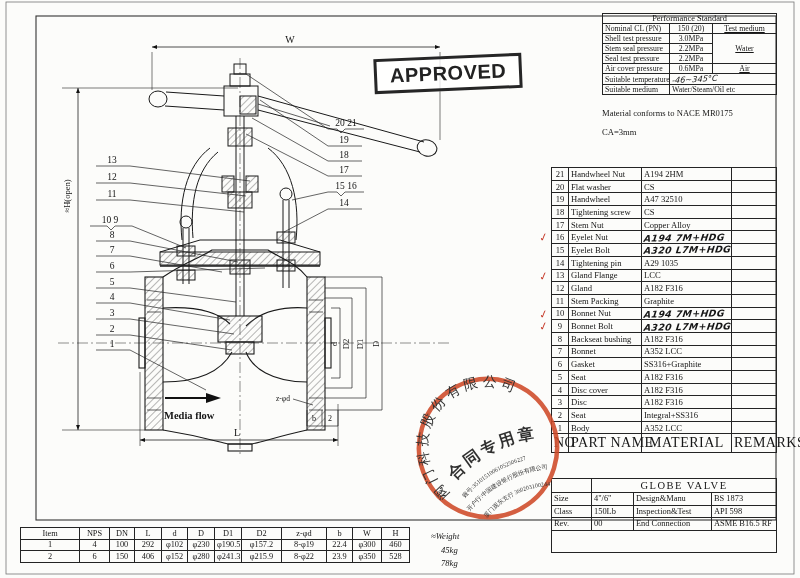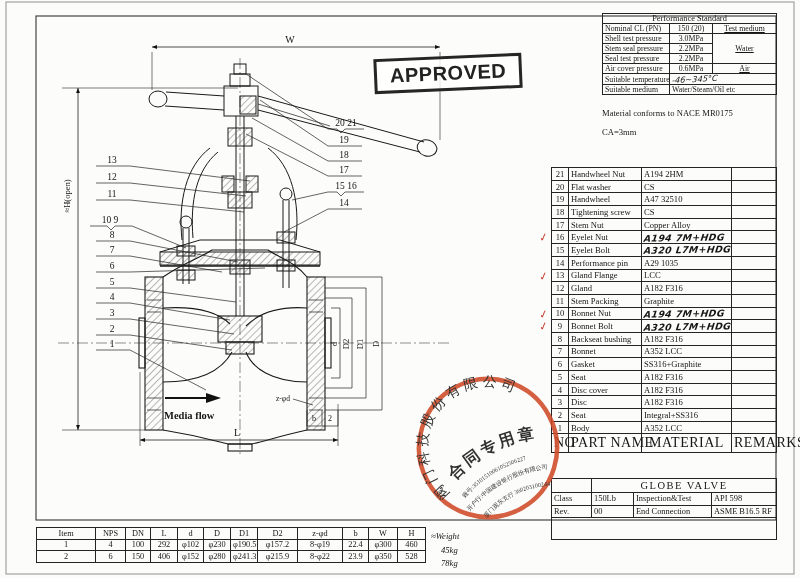--- a/index.html
+++ b/index.html
@@ -22,21 +22,21 @@
   .parts .hdr td{height:19px;text-align:center;font-size:14px;letter-spacing:0.5px;}
   .hand{font-family:"DejaVu Sans",sans-serif;font-style:italic;font-size:9.3px;letter-spacing:0.4px;display:inline-block;transform:skewX(-8deg) rotate(-1deg);font-weight:600;}
   .red-mark{display:none;position:absolute;left:-13px;top:0;color:#c63b2a;font-size:11px;transform:rotate(-14deg);font-weight:bold;font-family:"DejaVu Sans",sans-serif;}
   .marked .red-mark{display:block;}
   
   .tblock{left:551px;top:478px;width:225px;font-size:8.4px;}
   .tblock td{height:12.6px;}
   .tblock .ttl{text-align:center;font-size:10.5px;letter-spacing:1.5px;height:14px;}
   .tblock .filler{height:22px;}
   
-  .dims{left:36px;top:527px;width:389px;font-size:8.3px;text-align:center;}
+  .dims{left:20px;top:527px;width:389px;font-size:8.3px;text-align:center;}
   .dims td,.dims th{height:11.6px;text-align:center;}
   .weight{position:absolute;font-size:8.6px;font-style:italic;}
   
   .approved{position:absolute;left:374px;top:56px;border:3.5px solid #262626;padding:3px 13px;transform:rotate(-2.5deg);font-family:"Liberation Sans",sans-serif;font-weight:bold;font-size:20px;letter-spacing:0.5px;color:#222;background:rgba(255,255,255,0.8);}
   
   .seal{position:absolute;left:406px;top:360px;opacity:0.88;pointer-events:none;z-index:5;}
   .hand2{font-family:"DejaVu Sans",sans-serif;font-style:italic;display:inline-block;transform:rotate(-3deg) skewX(-8deg);font-size:8.2px;}
 </style>
 </head>
 <body>
@@ -334,21 +334,21 @@
 
         <tr>
           <td class="c-no"><span>15</span></td>
           <td>Eyelet Bolt</td>
           <td><span class="hand">A320 L7M+HDG</span></td>
           <td></td>
         </tr>
 
         <tr>
           <td class="c-no"><span>14</span></td>
-          <td>Performance pin</td>
+          <td>Tightening pin</td>
           <td><span>A29 1035</span></td>
           <td></td>
         </tr>
 
         <tr>
           <td class="c-no marked"><span class="red-mark">✓</span><span>13</span></td>
           <td>Gland Flange</td>
           <td><span>LCC</span></td>
           <td></td>
         </tr>
@@ -456,20 +456,26 @@
         <col style="width:65px">
       </colgroup>
     <tbody>
       <tr>
         <td></td>
         <td colspan="3" class="ttl">GLOBE VALVE</td>
       </tr>
     </tbody>
     <tbody>
 
+        <tr>
+          <td>Size</td>
+          <td>4"/6"</td>
+          <td class="sm2">Design&amp;Manu</td>
+          <td>BS 1873</td>
+        </tr>
 
         <tr>
           <td>Class</td>
           <td>150Lb</td>
           <td class="sm2">Inspection&amp;Test</td>
           <td>API 598</td>
         </tr>
 
         <tr>
           <td>Rev.</td>

